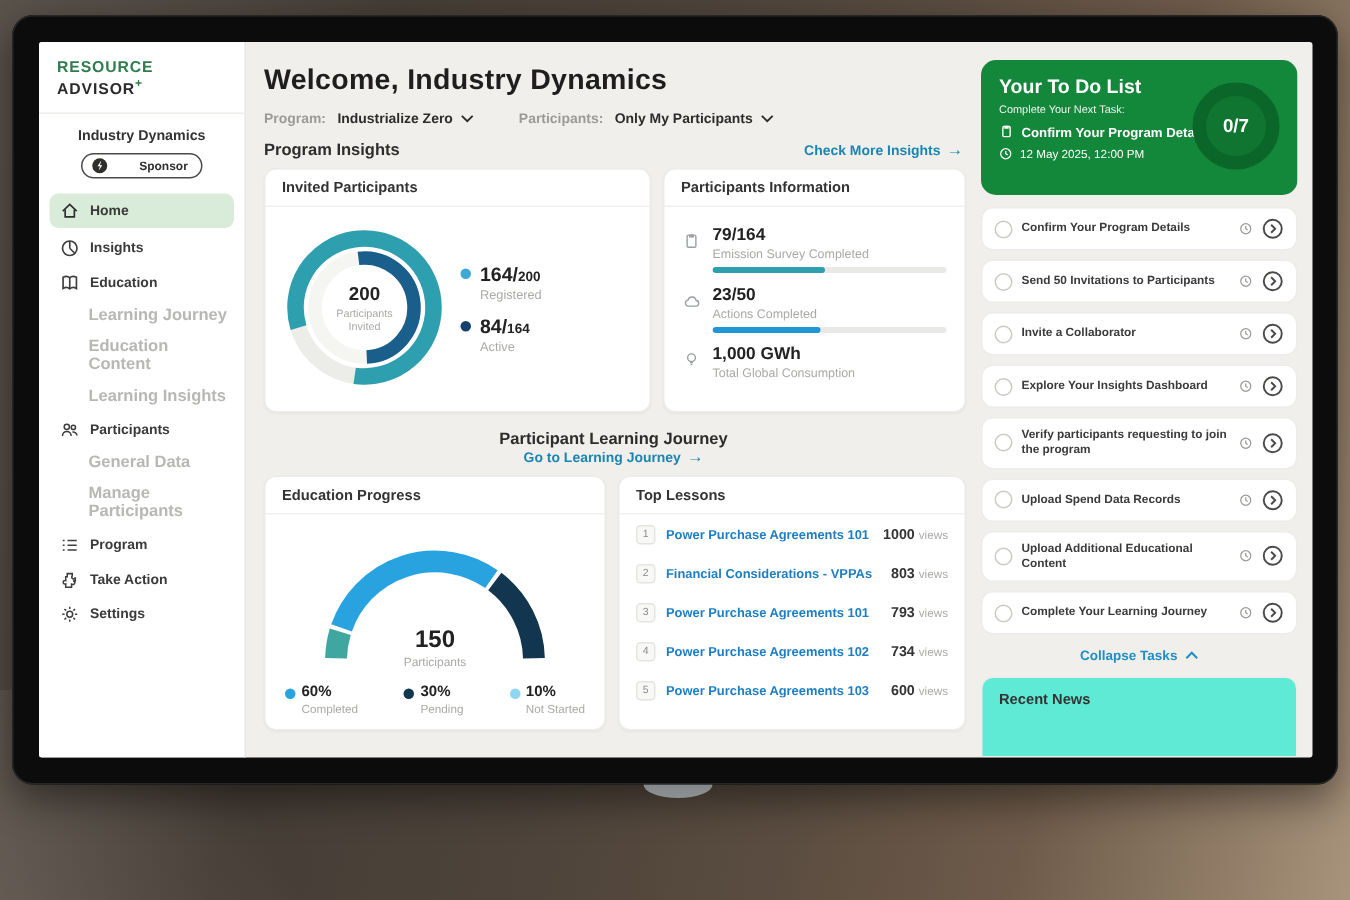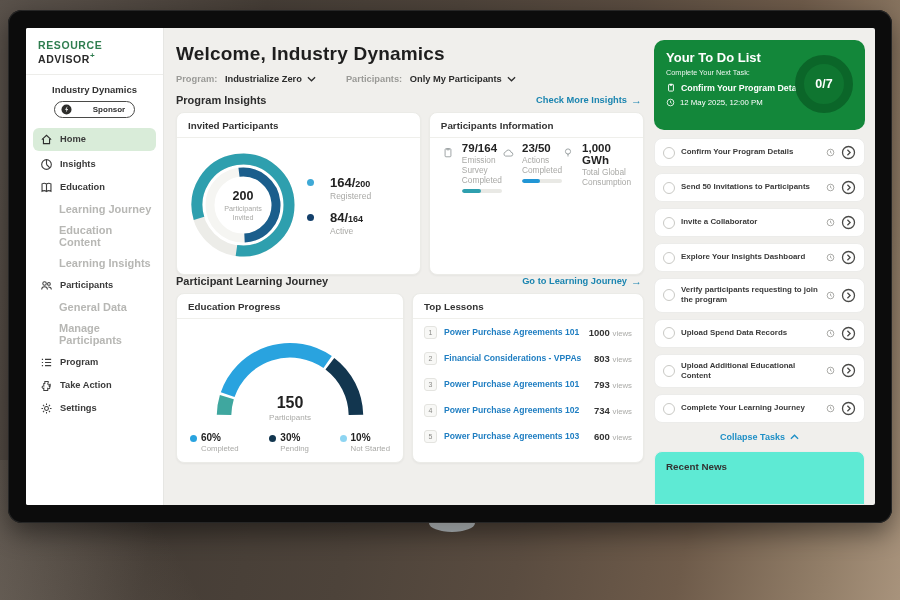--- a/index.html
+++ b/index.html
@@ -50,29 +50,29 @@
   .card { background:#fff; border:1px solid #ebebe7; border-radius:8px; box-shadow:0 1px 2px rgba(40,40,40,.05); }
   .card-h { padding:7px 11px 6px; font-size:9.8px; font-weight:bold; color:#333; border-bottom:1px solid #efefeb; }
 
   
   .invited-card { width:258px; }
   .invited-body { display:flex; align-items:center; padding:7px 8px 9px 6px; gap:4px; }
   .donut-wrap { position:relative; width:120px; height:120px; flex-shrink:0; }
   .donut-center { position:absolute; inset:0; display:flex; flex-direction:column; align-items:center; justify-content:center; text-align:center; }
   .donut-center .v { font-size:12.5px; font-weight:bold; color:#222; }
   .donut-center .l { font-size:7.2px; color:#a9a9a6; width:56px; line-height:1.25; margin-top:1px; }
-  .lg-item { display:flex; gap:16px; margin:9px 0; }
+  .lg-item { display:flex; gap:6px; margin:9px 0; }
   .lg-dot { width:7px; height:7px; border-radius:50%; margin-top:4px; flex-shrink:0; }
   .lg-val { font-size:13px; font-weight:bold; color:#222; }
   .lg-val .sub { font-size:9px; }
   .lg-lab { font-size:8.5px; color:#a9a9a6; margin-top:1px; }
 
   
   .info-card { flex:1; display:flex; flex-direction:column; }
-  .info-body { flex:1; display:flex; flex-direction:row; justify-content:space-evenly; padding:4px 12px 8px; }
+  .info-body { flex:1; display:flex; flex-direction:column; justify-content:space-evenly; padding:4px 12px 8px; }
   .stat { display:flex; gap:8px; }
   .stat-icon { color:#9aa0a2; margin-top:3px; flex-shrink:0; }
   .stat-main { flex:1; }
   .stat-v { font-size:11.5px; font-weight:bold; color:#222; }
   .stat-l { font-size:8.3px; color:#a9a9a6; margin:1px 0 4px; }
   .bar-track { height:4px; background:#e9e9e5; border-radius:2px; overflow:hidden; }
   .bar-fill { height:100%; border-radius:2px; }
 
   
   .edu-card { width:228px; }
@@ -300,21 +300,21 @@
                       </svg></span>
                   <div class="stat-main">
                     <div class="stat-v">1,000 GWh</div>
                     <div class="stat-l">Total Global Consumption</div>
                   </div>
                 </div>
               </div>
             </div>
           </div>
 
-          <div class="section-row" style="margin-top:0;">
+          <div class="section-row" style="margin-top:12px;flex-direction:column;">
             <div class="section-title">Participant Learning Journey</div>
             <div class="section-link">
               <span>Go to Learning Journey</span>
               <span class="arrow">→</span>
             </div>
           </div>
 
           <div class="cards-row">
 
             <div class="card edu-card">

